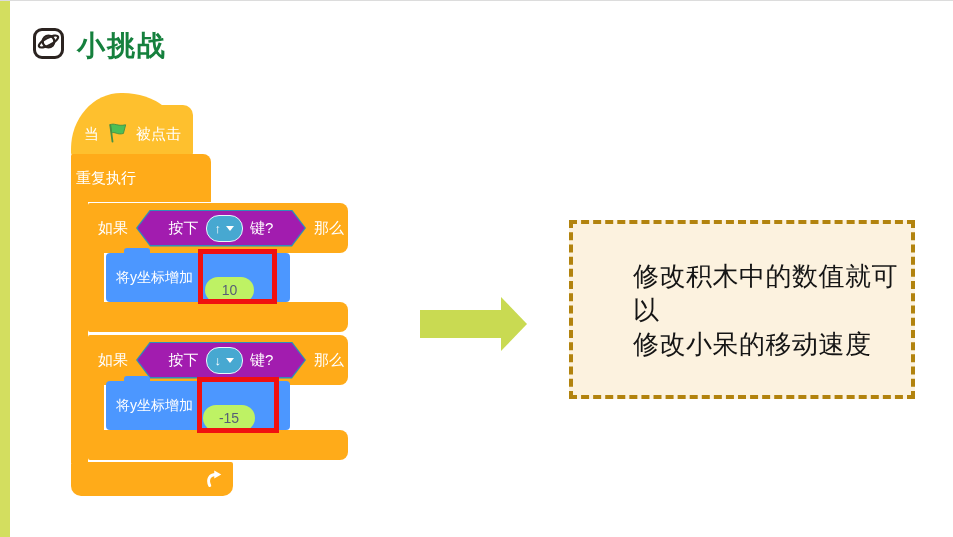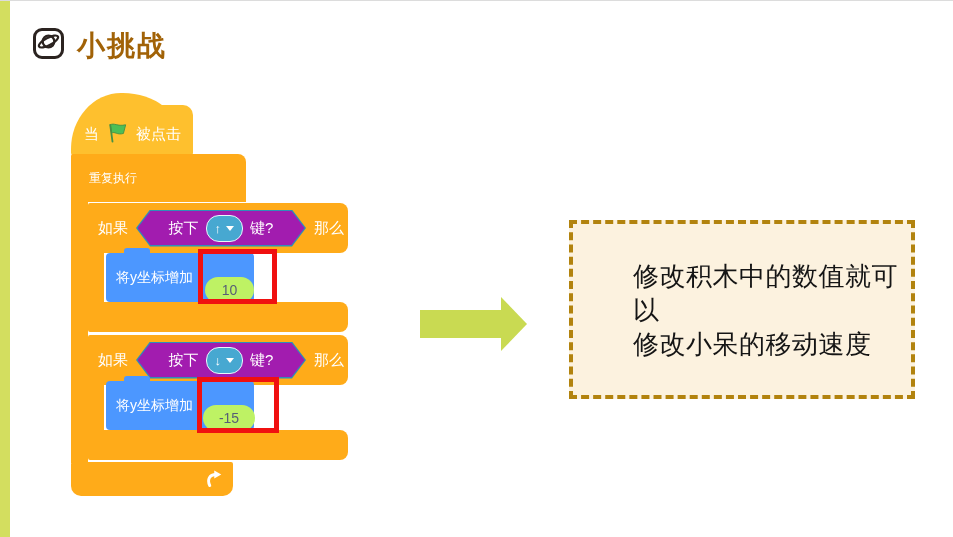--- a/index.html
+++ b/index.html
@@ -8,35 +8,35 @@
     font-family:"Liberation Sans",sans-serif;border-top:1px solid #dcdcdc;box-sizing:border-box;
   }
   .abs{position:absolute;box-sizing:border-box;}
 
   
   .accent-bar{left:0;top:0;width:10px;height:537px;background:#d3de5f;}
 
   
   .icon-box{left:33px;top:27px;width:31px;height:31px;border:3px solid #2b2320;border-radius:9px;
     display:flex;align-items:center;justify-content:center;background:#fff;}
-  .page-title{left:77px;top:26px;font-size:28px;font-weight:bold;color:#a16207;letter-spacing:2px;}
+  .page-title{left:77px;top:26px;font-size:28px;font-weight:bold;color:#15803d;letter-spacing:2px;}
 
   
   .ev{background:#fec02e;}
   .ctrl{background:#ffab19;}
   .motion{background:#4c97ff;}
 
   
   .hat-dome{left:71px;top:92px;width:110px;height:62px;border-radius:50px 58px 0 2px / 56px 46px 0 2px;}
   .hat-step{left:162px;top:104px;width:31px;height:50px;border-radius:0 10px 2px 0;}
   .hat-row{left:84px;top:116px;height:34px;display:flex;align-items:center;gap:7px;color:#fff;font-size:15px;}
 
   
-  .forever-top{left:71px;top:153px;width:175px;height:48px;border-radius:2px 8px 0 0;
-    display:flex;align-items:center;padding-left:18px;color:#fff;font-size:12px;}
+  .forever-top{left:71px;top:153px;width:140px;height:48px;border-radius:2px 8px 0 0;
+    display:flex;align-items:center;padding-left:5px;color:#fff;font-size:15px;}
   .forever-col{left:71px;top:200px;width:17px;height:262px;}
   .forever-bottom{left:71px;top:461px;width:162px;height:34px;border-radius:2px 2px 10px 10px;}
   .loop-wrap{left:134px;top:8px;}
 
   
   .if-top{width:260px;height:50px;border-radius:2px 8px 8px 0;display:flex;align-items:center;
     padding-left:10px;gap:8px;color:#fff;font-size:15px;}
   .if1-top{left:88px;top:202px;}
   .if2-top{left:88px;top:334px;}
   .if1-col{left:88px;top:252px;width:16px;height:50px;}
@@ -48,21 +48,21 @@
   
   .hex{width:170px;height:37px;clip-path:polygon(14px 0,calc(100% - 14px) 0,100% 50%,calc(100% - 14px) 100%,14px 100%,0 50%);
     background:#2e8eb8;display:flex;}
   .hex-in{margin:1.5px;flex:1;clip-path:polygon(13px 0,calc(100% - 13px) 0,100% 50%,calc(100% - 13px) 100%,13px 100%,0 50%);
     background:#a21caf;display:flex;align-items:center;justify-content:center;gap:7px;color:#fff;font-size:15px;}
   .key-drop{display:inline-flex;align-items:center;gap:5px;height:25px;padding:0 8px;border-radius:13px;
     background:#47a8d1;border:1.5px solid #eaf6fb;color:#fff;font-size:13px;font-weight:bold;}
   .caret{width:0;height:0;border-left:4px solid transparent;border-right:4px solid transparent;border-top:5px solid #fff;}
 
   
-  .motion-blk{width:148px;height:49px;border-radius:4px;display:flex;align-items:center;
+  .motion-blk{width:184px;height:49px;border-radius:4px;display:flex;align-items:center;
     padding-left:10px;color:#fff;font-size:14px;}
   .motion-blk::before{content:"";position:absolute;top:-5px;left:18px;width:26px;height:6px;
     background:#4c97ff;border-radius:3px 3px 0 0;}
   .motion1{left:106px;top:252px;}
   .motion2{left:106px;top:380px;}
   .val-oval{position:absolute;top:24px;height:26px;border-radius:13px;background:#bef264;color:#575e75;
     font-size:14px;display:flex;align-items:center;justify-content:center;}
   .oval1{left:99px;width:49px;}
   .oval2{left:97px;width:52px;}
 

